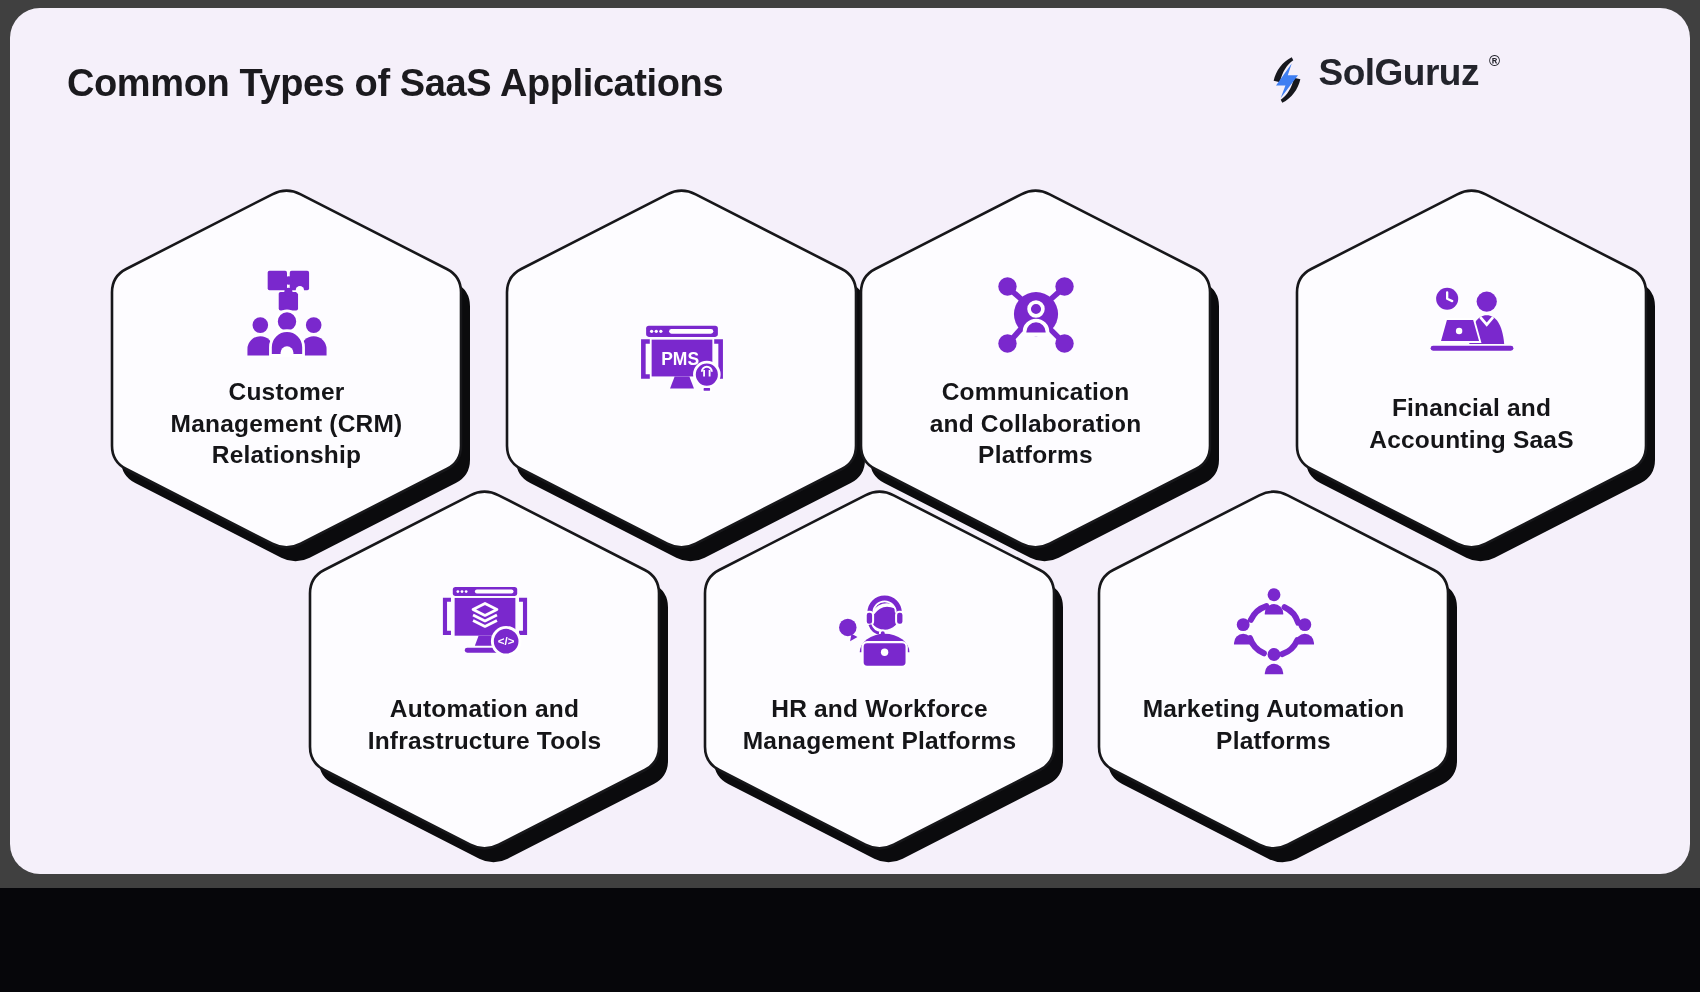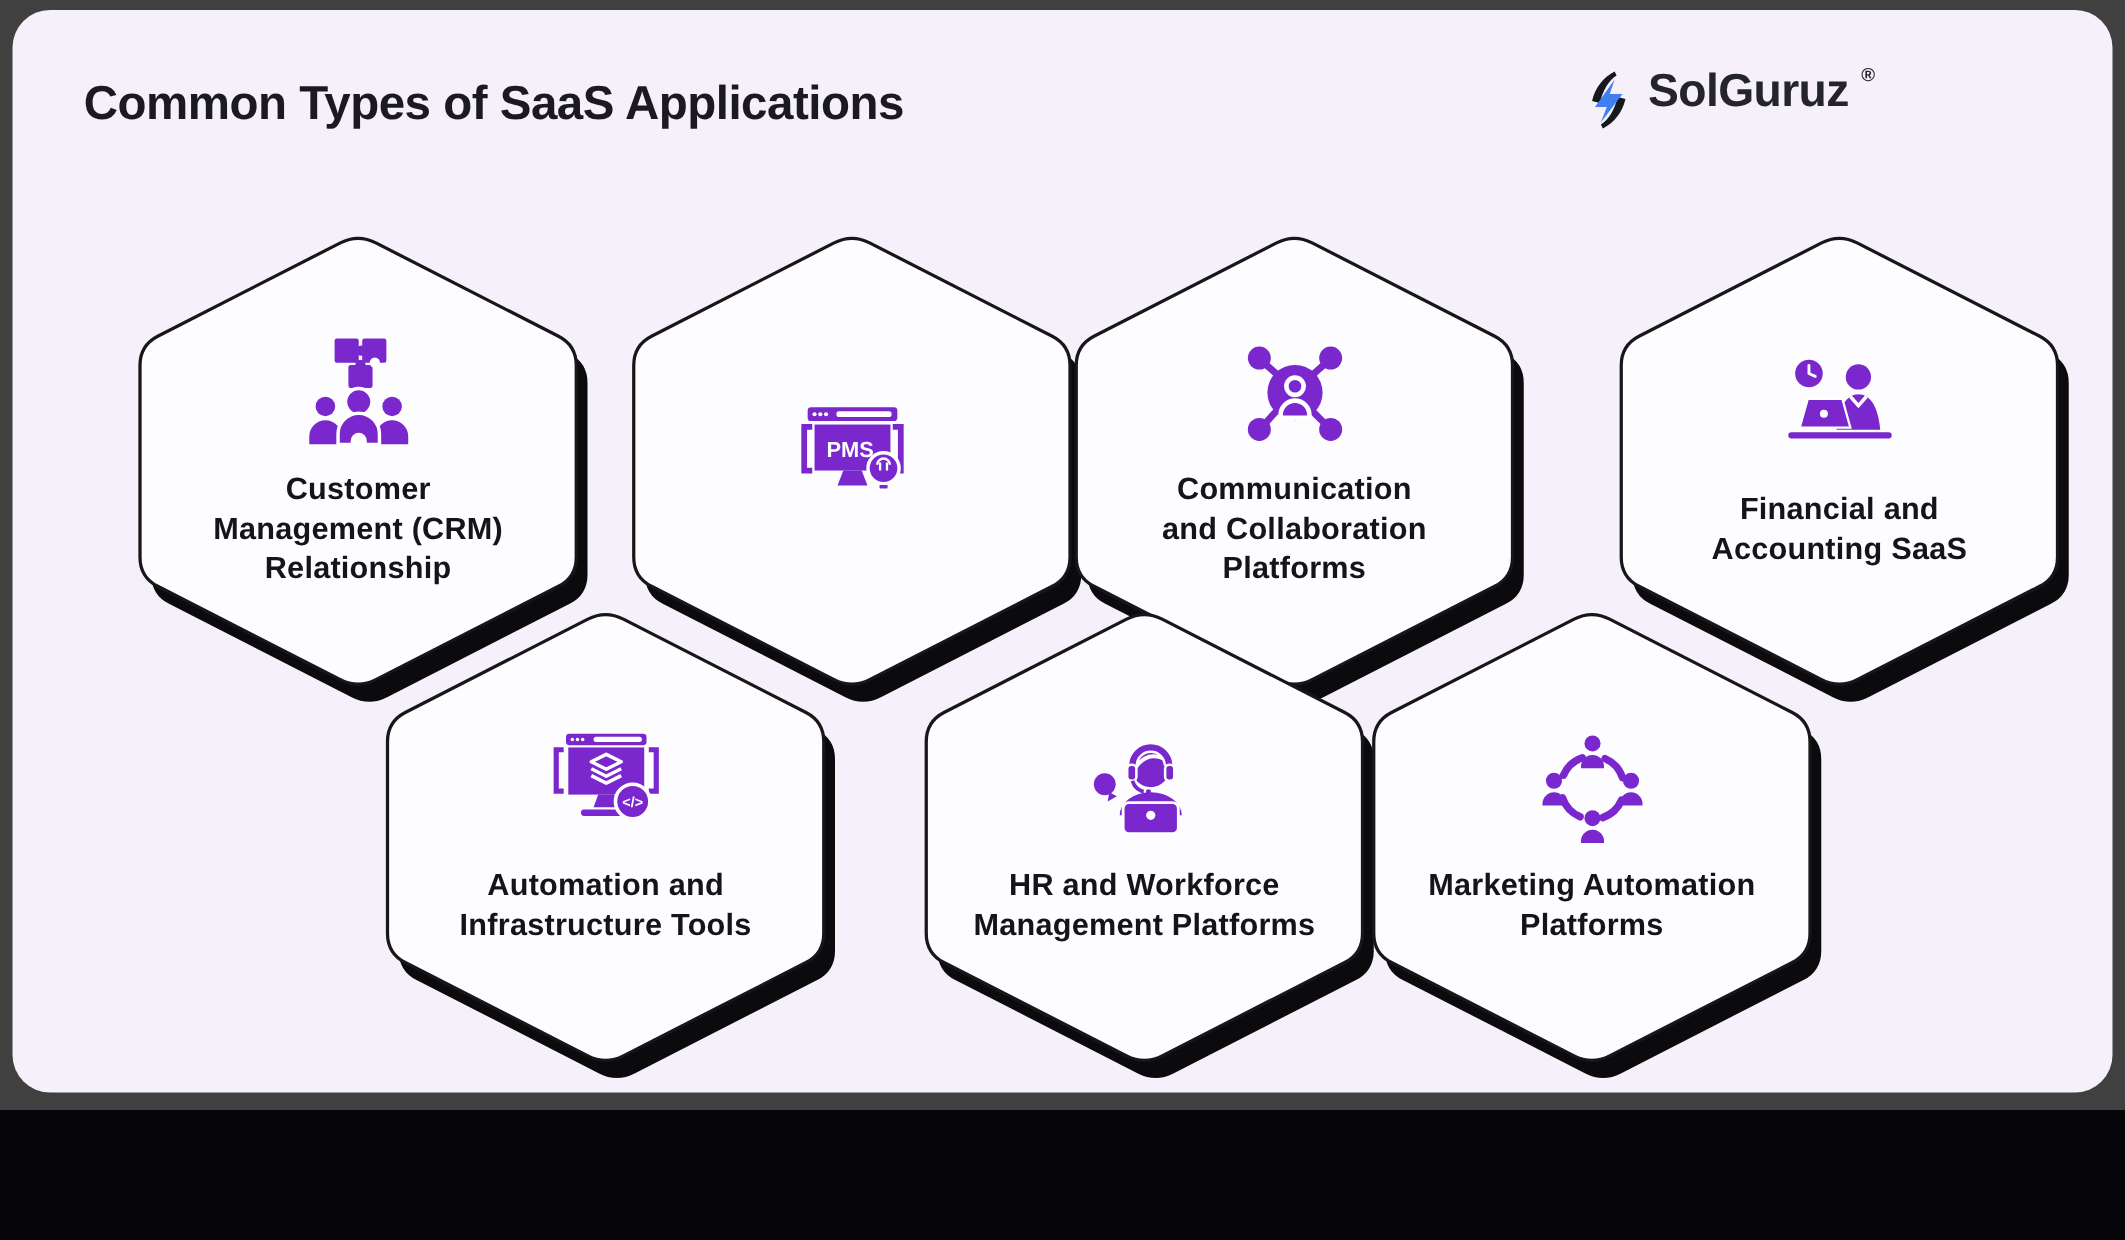--- a/index.html
+++ b/index.html
@@ -21,21 +21,21 @@
   .hex-content{position:absolute;inset:0;display:flex;flex-direction:column;
                align-items:center;justify-content:center;gap:15px;padding-top:2px;}
   .icon{width:92px;height:92px;flex:0 0 auto;}
   .hex-label{font-size:24.5px;font-weight:600;color:var(--label_text,#151518);
              text-align:center;line-height:1.28;letter-spacing:0.2px;}
   .hex-label .line{display:block;}
 
   
   .hx1{left:100px;top:177px;text-decoration:underline;} .hx2{left:495px;top:177px;}
   .hx3{left:849px;top:177px;text-decoration:underline;} .hx4{left:1285px;top:177px;}
-  .hx5{left:298px;top:478px;} .hx6{left:693px;top:478px;margin-left:36px;} .hx7{left:1087px;top:478px;}
+  .hx5{left:298px;top:478px;} .hx6{left:693px;top:478px;} .hx7{left:1087px;top:478px;}
 
   
   .pf{fill:var(--icon_purple,#7a28cd);}
   .ps{stroke:var(--icon_purple,#7a28cd);fill:none;}
   .pfw{fill:var(--icon_purple,#7a28cd);stroke:#fff;}
   .wf{fill:#fff;}
   .ws{stroke:#fff;fill:none;}
   .icotext{fill:#fff;font-family:"Liberation Sans",sans-serif;font-weight:700;}
   .blk{fill:#17181d;}
   .blu{fill:var(--logo_blue,#3f7ff2);}

